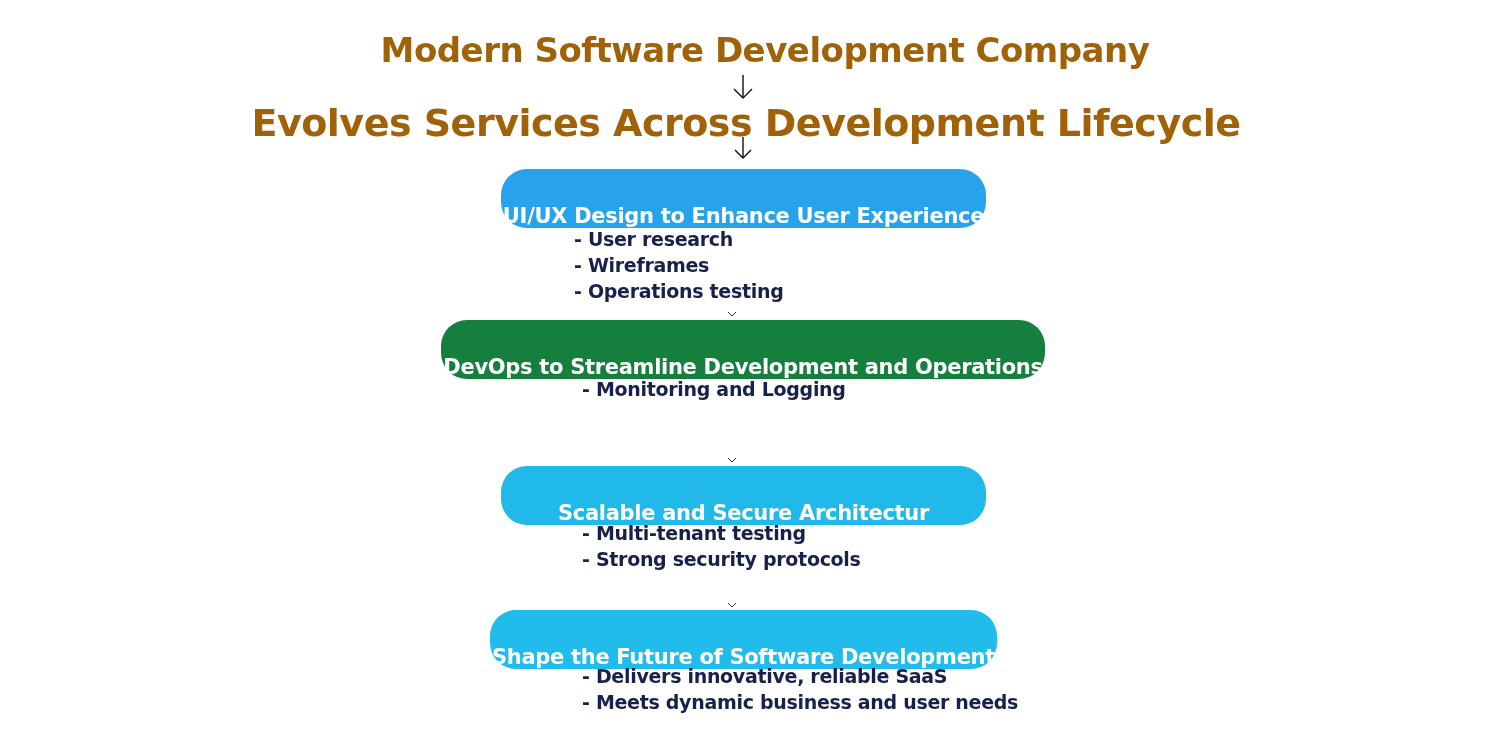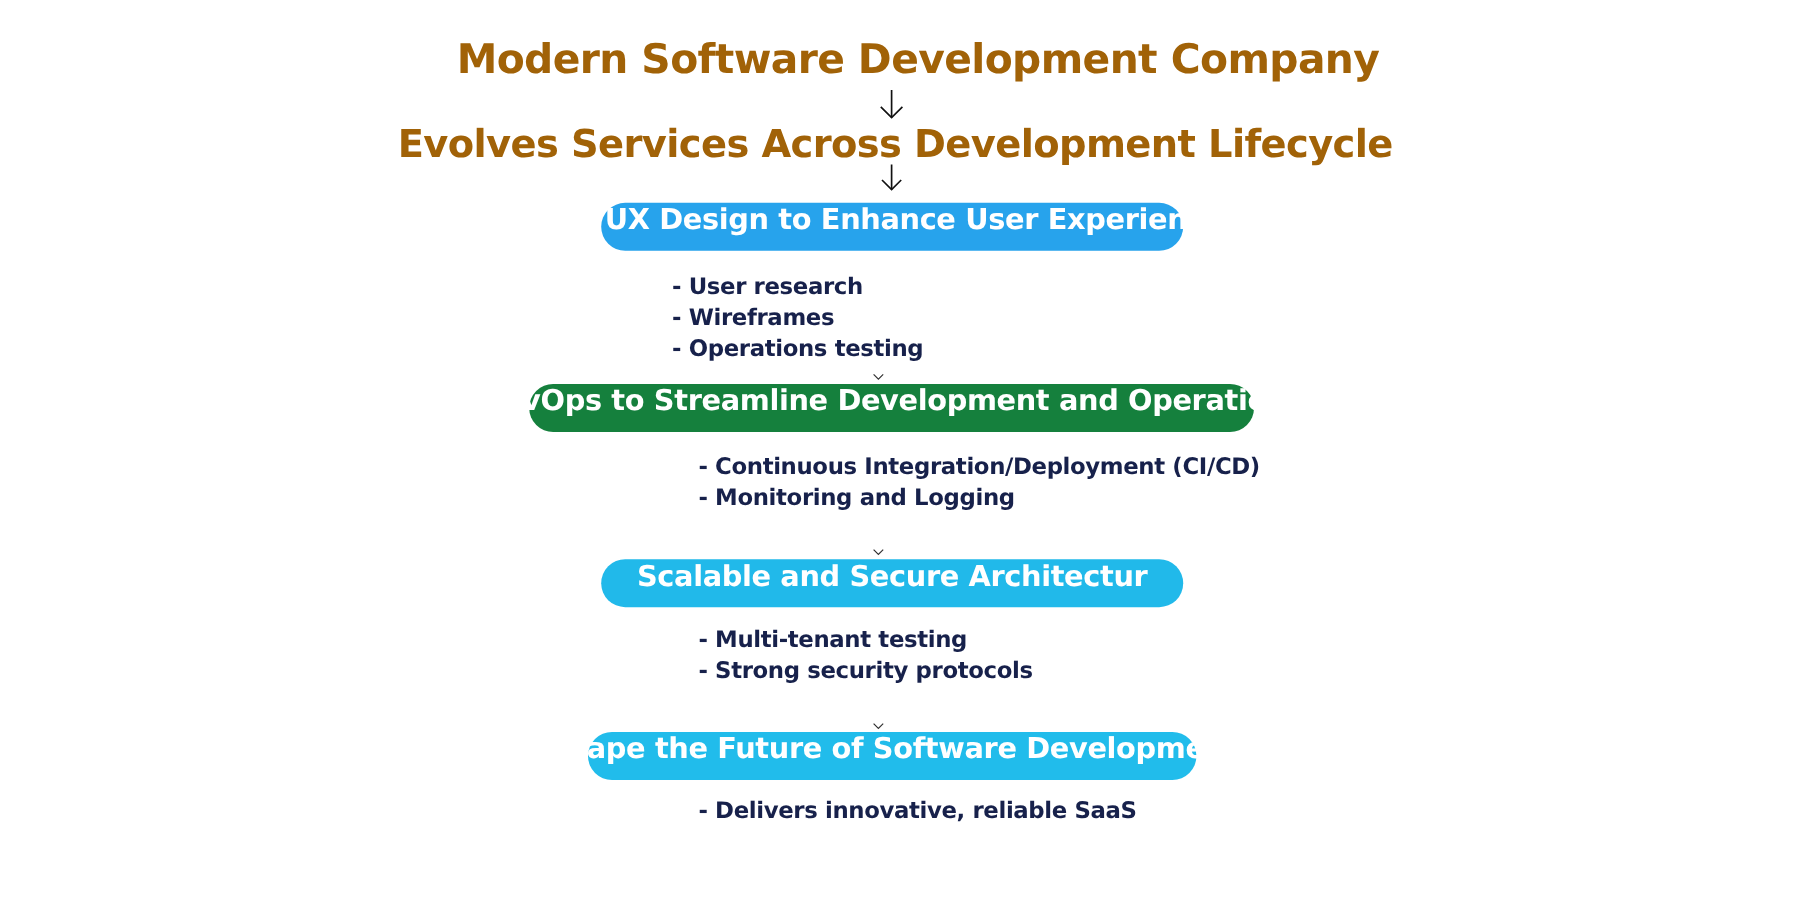--- a/index.html
+++ b/index.html
@@ -20,48 +20,48 @@
       left: 0;
       width: 1500px;
       text-align: center;
       font-weight: bold;
       color: #a16207;
       letter-spacing: -0.5px;
       white-space: nowrap;
     }
     .h1 { top: 30px; font-size: 34px; }
     .h1 span { position: relative; left: 15px; }
-    .h2 { top: 101px; font-size: 32px; }
+    .h2 { top: 101px; font-size: 38px; }
     .h2 span { position: relative; left: -4px; }
 
     .arrow {
       position: absolute;
       left: 732px;
       width: 22px;
       height: 24px;
     }
     .arrow svg { display: block; }
 
     .chev {
       position: absolute;
       width: 10px;
       height: 6px;
     }
     .chev svg { display: block; }
 
     .pill {
       position: absolute;
-      height: 40px;
+      height: 59px;
       border-radius: 26px;
       display: flex;
-      align-items: flex-start;
+      align-items: flex-end;
       justify-content: center;
       color: #ffffff;
       font-weight: bold;
-      font-size: 24px;
+      font-size: 21px;
       letter-spacing: -0.3px;
       white-space: nowrap;
       box-sizing: border-box;
     }
     .pill.c1 { background: #27a3ec; }
     .pill.c2 { background: #15803d; }
     .pill.c3 { background: #21b9ea; }
     .pill.c4 { background: #21bceb; }
 
     .bullets {
@@ -92,36 +92,35 @@
 <div class="arrow" style="top:136px;">
   <svg width="22" height="24" viewBox="0 0 22 24">
       <line x1="11" y1="1" x2="11" y2="22" stroke="#111" stroke-width="1.4"></line>
       <polyline points="3,14 11,22 19,14" fill="none" stroke="#111" stroke-width="1.4"></polyline>
     </svg>
 </div>
 
 <div class="pill c1" style="left:501px; top:169px; width:485px;">
   <span>UI/UX Design to Enhance User Experience</span>
 </div>
-<div class="bullets" style="left:560px; top:226px;">
+<div class="bullets" style="left:574px; top:226px;">
   <div>- User research</div>
   <div>- Wireframes</div>
   <div>- Operations testing</div>
 </div>
 <div class="chev" style="left:727px; top:311px;">
   <svg width="10" height="6" viewBox="0 0 10 6">
       <polyline points="1,1 5,5 9,1" fill="none" stroke="#333" stroke-width="1"></polyline>
     </svg>
 </div>
 
 <div class="pill c2" style="left:441px; top:320px; width:604px;">
   <span>DevOps to Streamline Development and Operations</span>
 </div>
 <div class="bullets" style="left:582px; top:376px;">
-  <div>- Continuous Integration/Deployment (CI/CD)</div>
   <div>- Monitoring and Logging</div>
 </div>
 <div class="chev" style="left:727px; top:457px;">
   <svg width="10" height="6" viewBox="0 0 10 6">
       <polyline points="1,1 5,5 9,1" fill="none" stroke="#333" stroke-width="1"></polyline>
     </svg>
 </div>
 
 <div class="pill c3" style="left:501px; top:466px; width:485px;">
   <span>Scalable and Secure Architectur</span>
@@ -134,13 +133,14 @@
   <svg width="10" height="6" viewBox="0 0 10 6">
       <polyline points="1,1 5,5 9,1" fill="none" stroke="#333" stroke-width="1"></polyline>
     </svg>
 </div>
 
 <div class="pill c4" style="left:490px; top:610px; width:507px;">
   <span>Shape the Future of Software Development</span>
 </div>
 <div class="bullets" style="left:582px; top:663px;">
   <div>- Delivers innovative, reliable SaaS</div>
+  <div>- Meets dynamic business and user needs</div>
 </div>
 
 </body></html>

